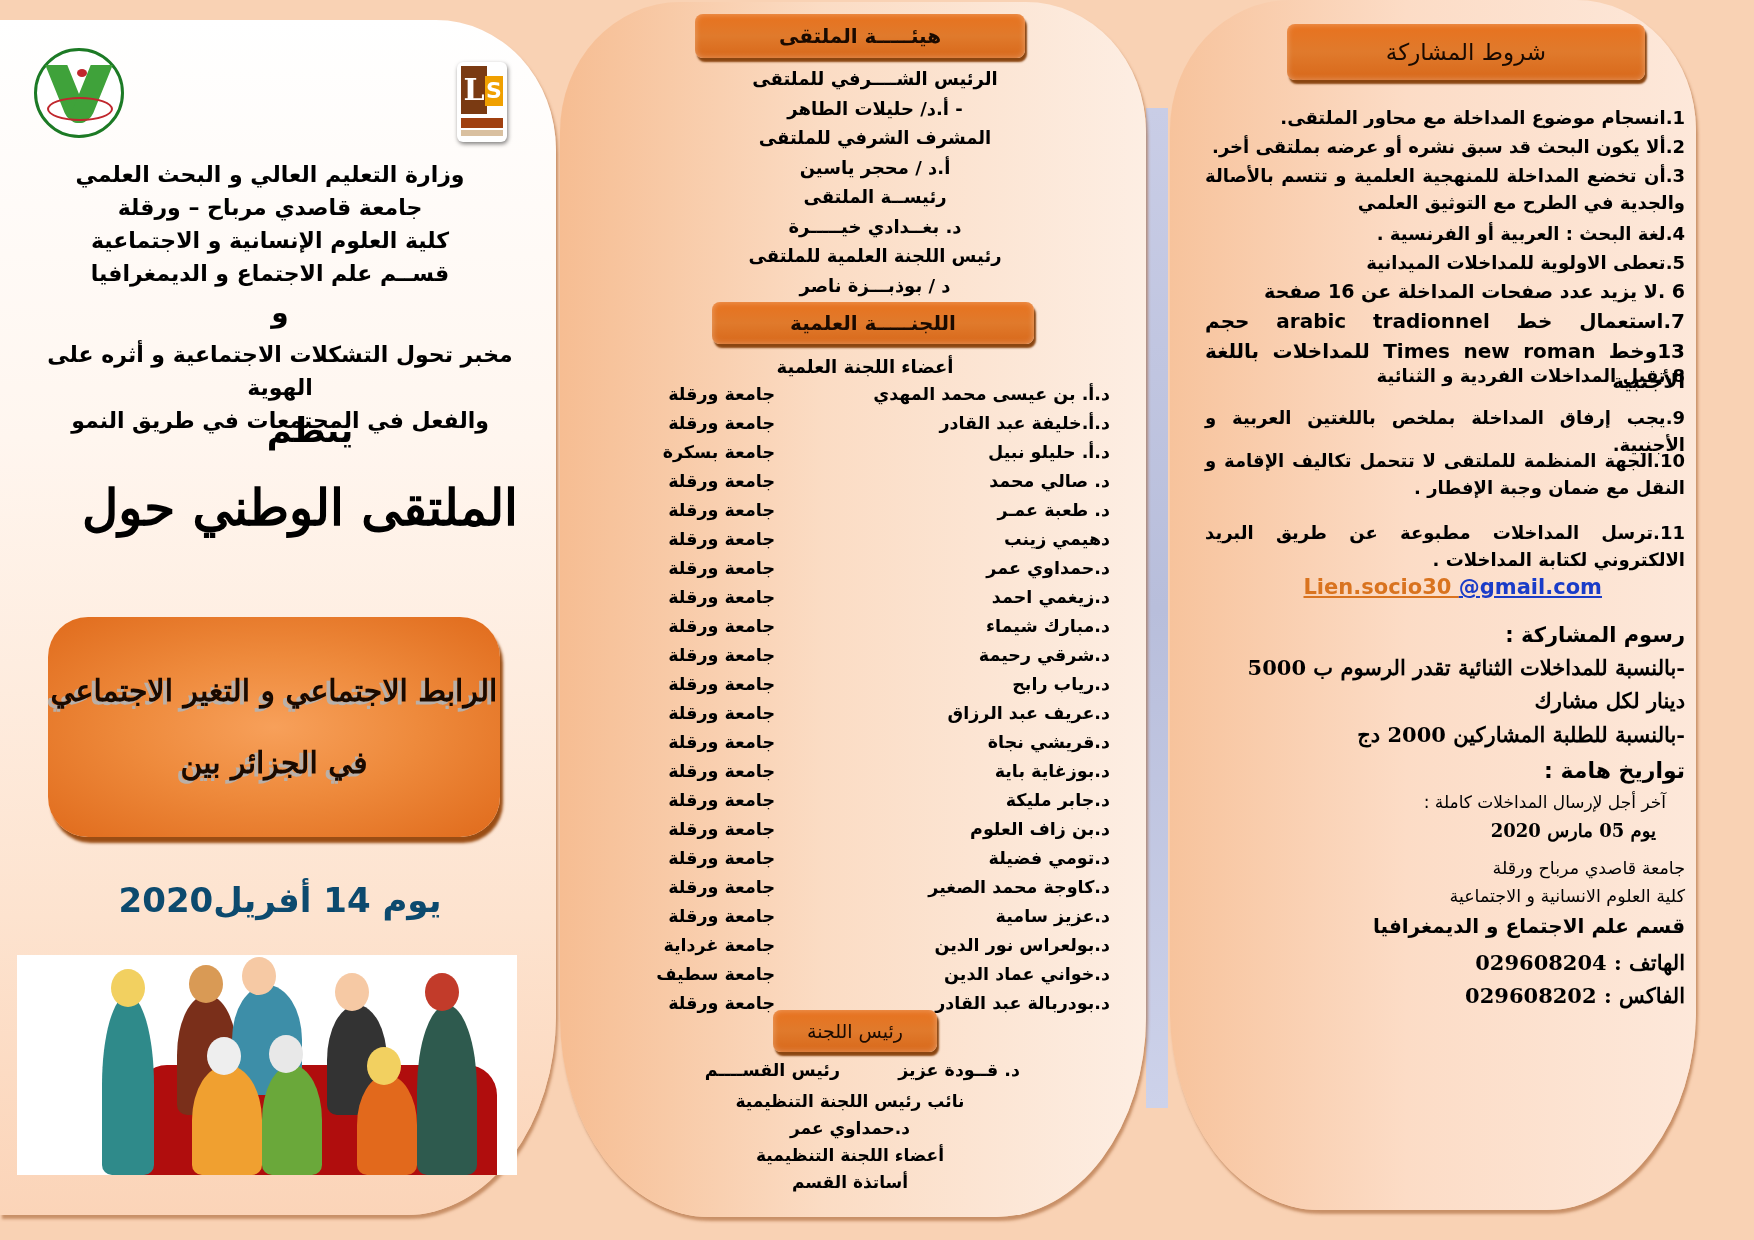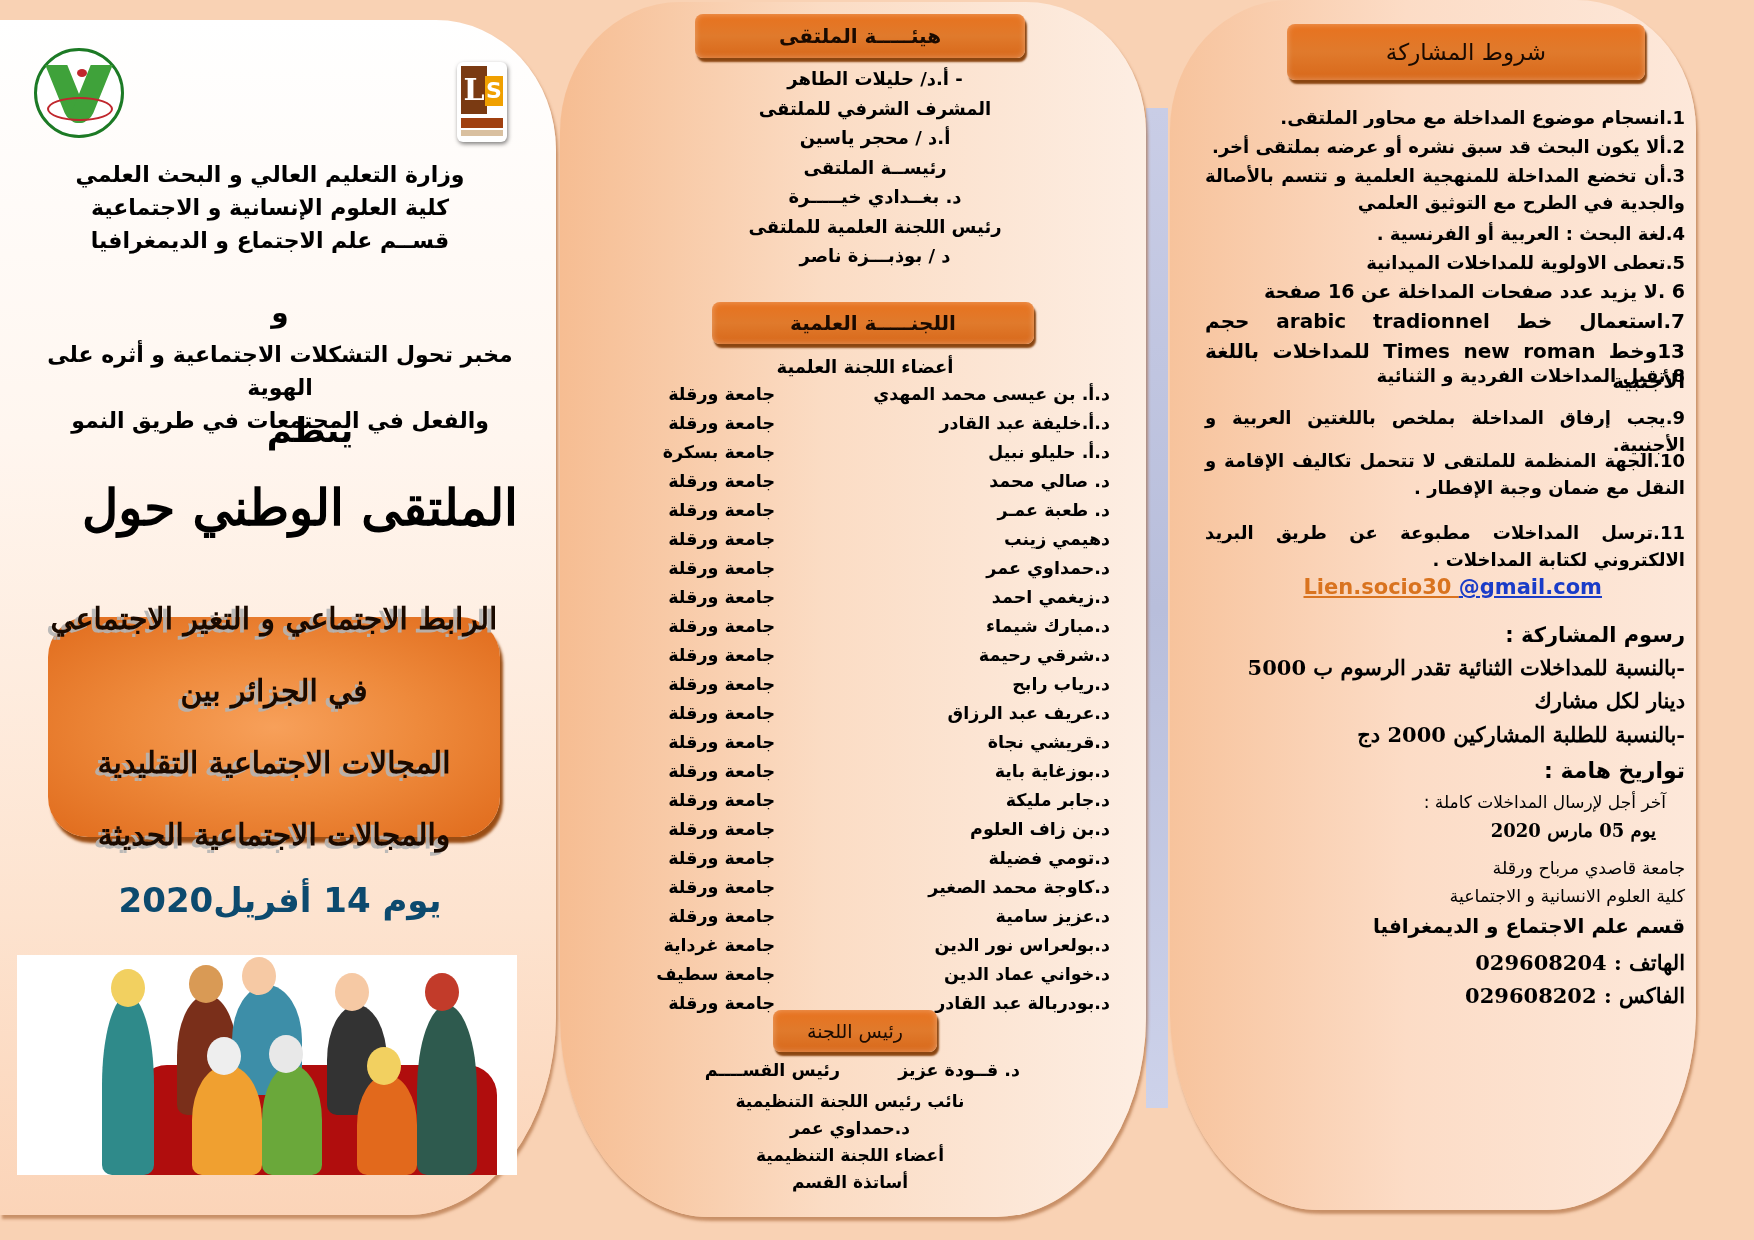--- a/index.html
+++ b/index.html
@@ -144,38 +144,38 @@
 
 <div class="logo-lab">
   <div class="l-letter">L</div>
   <div class="s-letter">S</div>
   <div class="band"></div>
   <div class="band2"></div>
 </div>
 
 <div class="left-text org-lines">
   <div>وزارة التعليم العالي و البحث العلمي</div>
+  <div>جامعة قاصدي مرباح – ورقلة</div>
   <div>كلية العلوم الإنسانية و الاجتماعية</div>
   <div>قســم علم الاجتماع و الديمغرافيا</div>
 </div>
 
 <div class="left-text and-word">و</div>
 
 <div class="left-text lab-lines">
   <div>مخبر تحول التشكلات الاجتماعية و أثره على الهوية</div>
   <div>والفعل في المجتمعات في طريق النمو</div>
 </div>
 
 <div class="left-text organizes">ينظم</div>
 
 <div class="left-text conf-title">الملتقى الوطني حول</div>
 
 <div class="theme-box">
   <div>الرابط الاجتماعي و التغير الاجتماعي في الجزائر بين</div>
-  <div>المجالات الاجتماعية التقليدية والمجالات الاجتماعية الحديثة</div>
 </div>
 
 <div class="left-text event-date">يوم 14 أفريل2020</div>
 
 <div class="family-img">
   <div class="sofa"></div>
   <div class="person" style="left:85px;top:40px;width:52px;height:180px;background:#2f8a8a;"></div>
   <div class="head" style="left:94px;top:14px;background:#f2d060;"></div>
   <div class="person" style="left:160px;top:40px;width:60px;height:120px;background:#7a2f1a;"></div>
   <div class="head" style="left:172px;top:10px;background:#d99a55;"></div>
@@ -191,20 +191,21 @@
   <div class="head" style="left:350px;top:92px;background:#f2d060;"></div>
   <div class="person" style="left:400px;top:50px;width:60px;height:170px;background:#2e5a4e;"></div>
   <div class="head" style="left:408px;top:18px;background:#c23b2a;"></div>
 </div>
 
 <div class="panel panel-mid"></div>
 
 <div class="orange-banner" style="left:695px;top:14px;width:330px;height:44px;line-height:44px;font-size:20px;">هيئـــــة الملتقى</div>
 
 <div class="mid-col org-list">
+  <div>الرئيس الشــــرفي للملتقى</div>
   <div>- أ.د/ حليلات الطاهر</div>
   <div>المشرف الشرفي للملتقى</div>
   <div>أ.د / محجر ياسين</div>
   <div>رئيســة الملتقى</div>
   <div>د. بغــدادي خيـــــرة</div>
   <div>رئيس اللجنة العلمية للملتقى</div>
   <div>د / بوذبـــزة ناصر</div>
 </div>
 
 <div class="orange-banner" style="left:712px;top:302px;width:322px;height:42px;line-height:42px;font-size:20px;">اللجنـــــة العلمية</div>

